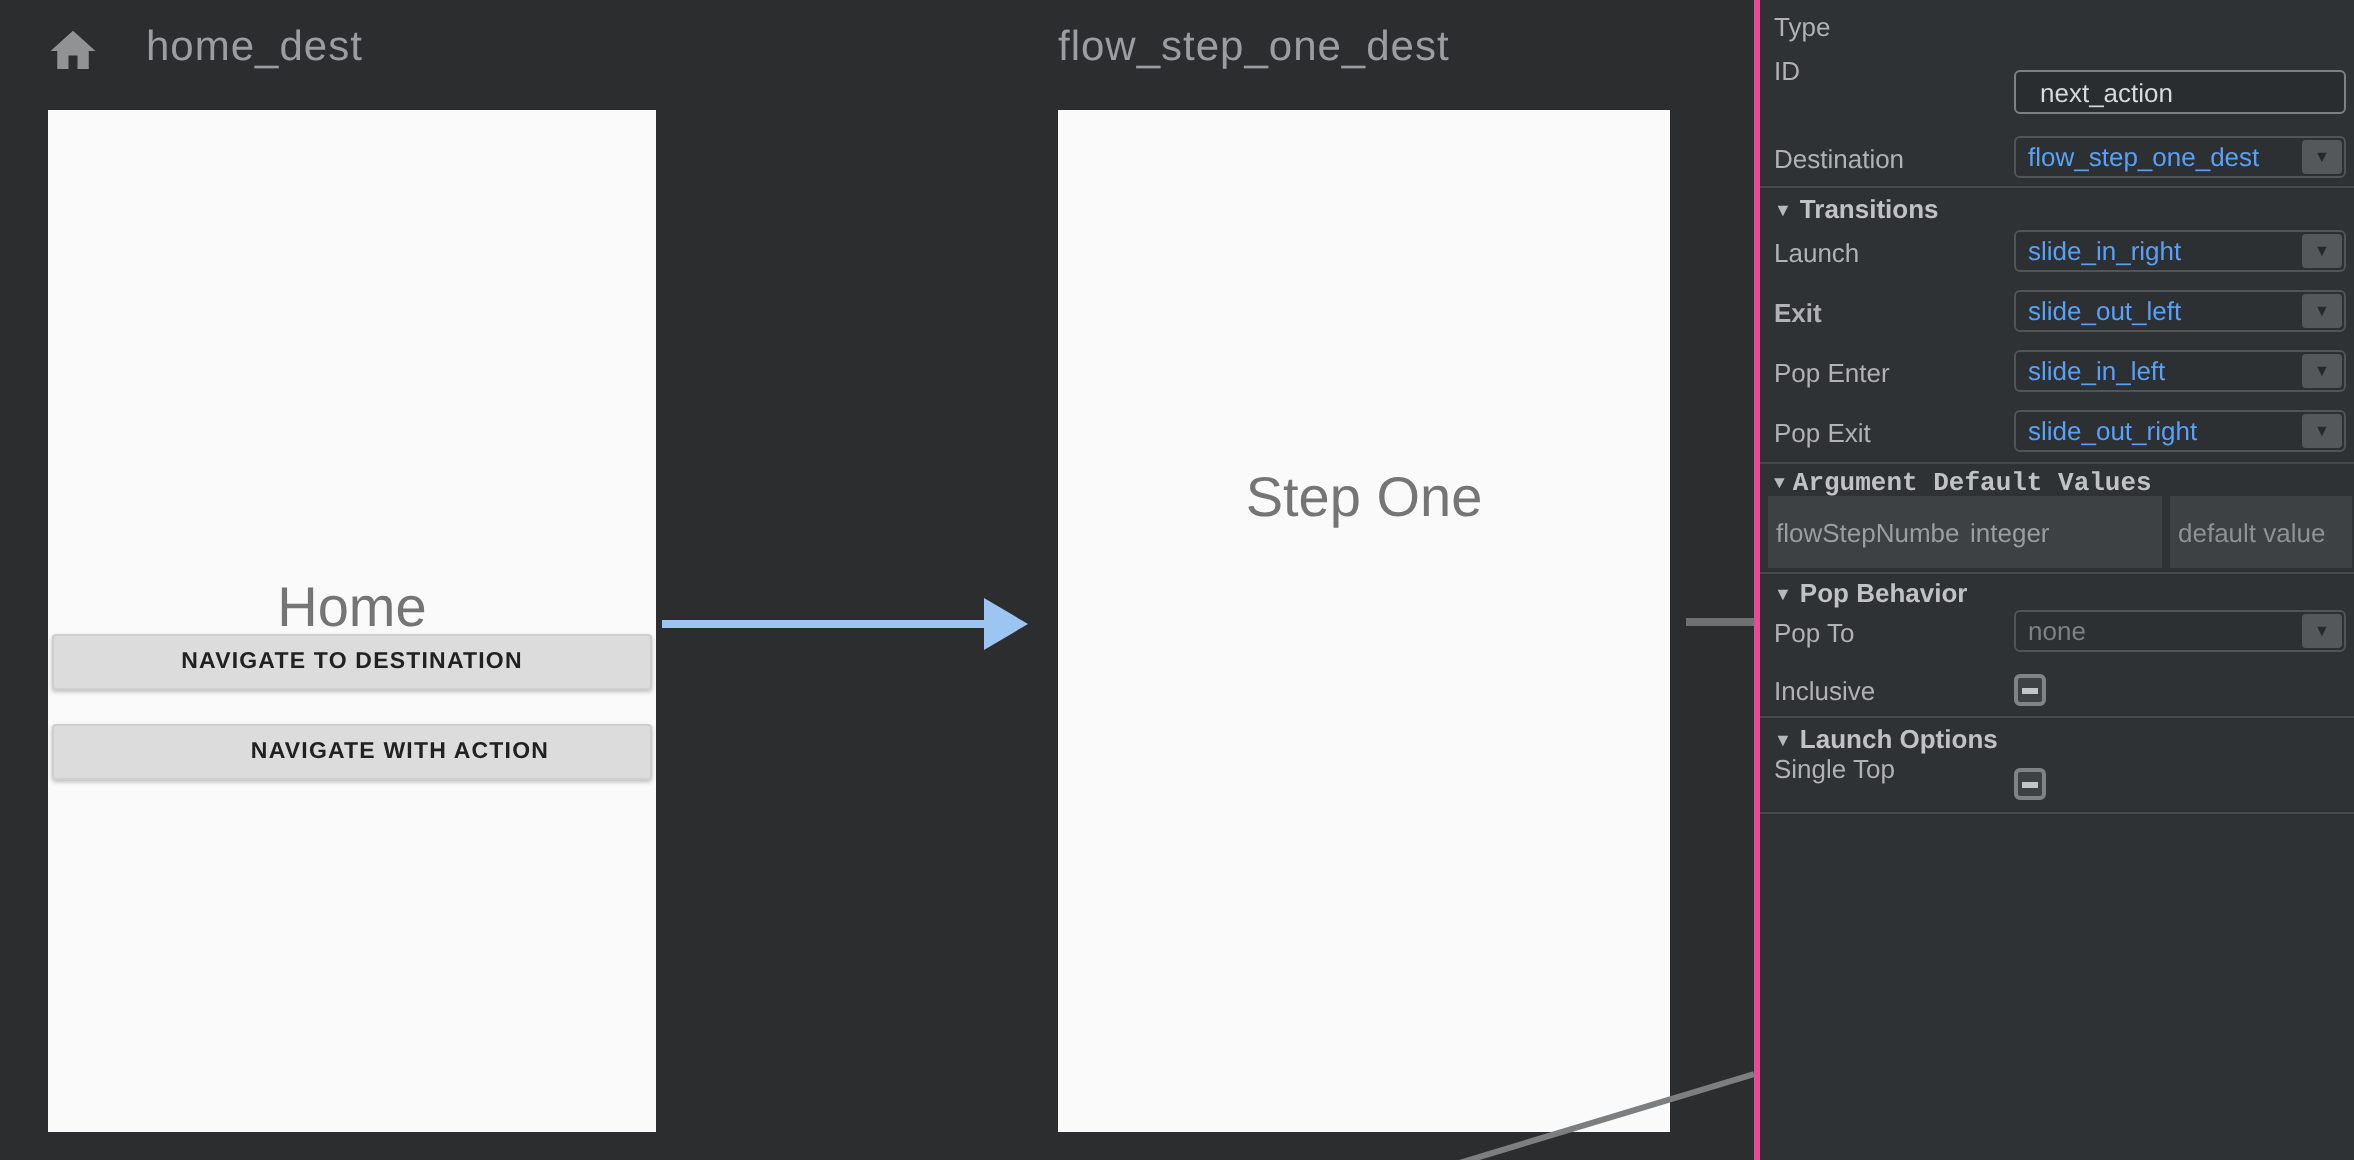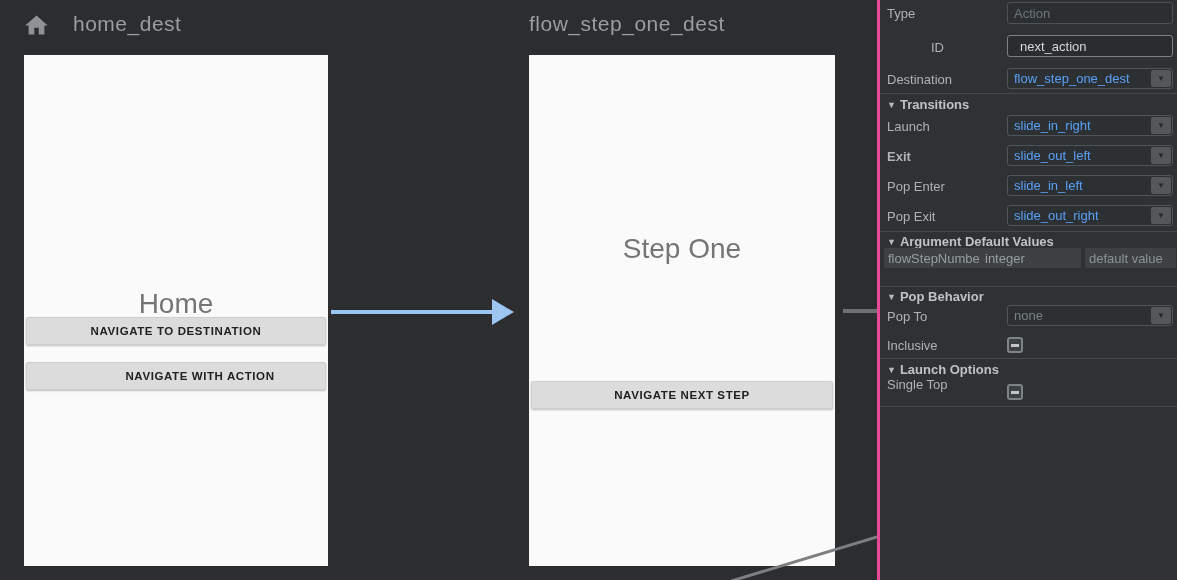--- a/index.html
+++ b/index.html
@@ -60,21 +60,21 @@
   }
   .combo.muted { color:#7c8284; }
   .combo .arrow-btn {
     position:absolute; right:1px; top:1px; bottom:1px; width:20px;
     background:#54585b; border-radius:2px;
     display:flex; align-items:center; justify-content:center;
     color:#26282a; font-size:8px;
   }
 
   .arg-cell {
-    position:absolute; top:248px; height:20px; background:#3e4143;
+    position:absolute; top:248px; height:36px; background:#3e4143;
     color:#989ea1; font-size:13px; display:flex; align-items:center; padding:0 4px;
     white-space:nowrap; overflow:hidden;
   }
   .arg-cell.ph { color:#8c9294; }
 
   .checkbox {
     position:absolute; left:127px; width:16px; height:16px;
     background:#3d4143; border:2px solid #7e8486; border-radius:3px;
   }
   .checkbox .dash {
@@ -93,39 +93,37 @@
   <div class="dest-title" style="left:529px;">flow_step_one_dest</div>
 
   <div class="screen" style="left:24px; width:304px;">
     <div class="screen-title" style="top:233px;">Home</div>
     <div class="mbtn" style="top:262px;">NAVIGATE TO DESTINATION</div>
     <div class="mbtn" style="top:307px;padding-left:48px;">NAVIGATE WITH ACTION</div>
   </div>
 
   <div class="screen" style="left:529px; width:306px;">
     <div class="screen-title" style="top:178px;">Step One</div>
-    <div class="mbtn" style="top:326px;">NAVIGATE NEXT STEP</div>
   </div>
 
   <svg class="edges" viewBox="0 0 877 580">
     <g>
       <line x1="331" y1="312" x2="494" y2="312" stroke="#9cc5f1" stroke-width="4"></line>
       <polygon points="492,299 492,325 514,312" fill="#9cc5f1"></polygon>
     </g>
     <line x1="843" y1="311" x2="877" y2="311" stroke="#6e7072" stroke-width="4"></line>
     <line x1="728" y1="582" x2="877" y2="537" stroke="#7c7e80" stroke-width="3"></line>
   </svg>
 </div>
 
 <div class="panel">
 
   <div class="p-label" style="top:6px;">Type</div>
-  <input class="txt-input" style="top: 2px;" placeholder="Action">
 
-  <div class="p-label" style="top:40px;margin-left:44px;">ID</div>
+  <div class="p-label" style="top:28px;">ID</div>
   <input class="txt-input bright" style="top: 35px;" value="next_action">
 
   <div class="p-label" style="top:72px;">Destination</div>
   <div class="combo" style="top:68px;">
     <span>flow_step_one_dest</span>
     <span class="arrow-btn">▼</span>
   </div>
 
   <div class="sep" style="top:93px;"></div>
   <div class="p-header" style="top:97px;"><span class="tri">▼</span><span>Transitions</span></div>
@@ -148,21 +146,21 @@
     <span class="arrow-btn">▼</span>
   </div>
 
   <div class="p-label" style="top:209px;">Pop Exit</div>
   <div class="combo" style="top:205px;">
     <span>slide_out_right</span>
     <span class="arrow-btn">▼</span>
   </div>
 
   <div class="sep" style="top:231px;"></div>
-  <div class="p-header" style="top:234px;"><span class="tri">▼</span><span>Argument Default Values</span></div>
+  <div class="p-header" style="top:234px;font-family:Liberation Mono, monospace;"><span class="tri">▼</span><span>Argument Default Values</span></div>
 
   <div class="arg-cell" style="left:4px; width:97px;">flowStepNumbe</div>
   <div class="arg-cell" style="left:101px; width:100px;">integer</div>
   <div class="arg-cell ph" style="left:205px; width:91px;">default value</div>
 
   <div class="sep" style="top:286px;"></div>
   <div class="p-header" style="top:289px;"><span class="tri">▼</span><span>Pop Behavior</span></div>
 
   <div class="p-label" style="top:309px;">Pop To</div>
   <div class="combo muted" style="top:305px;">

